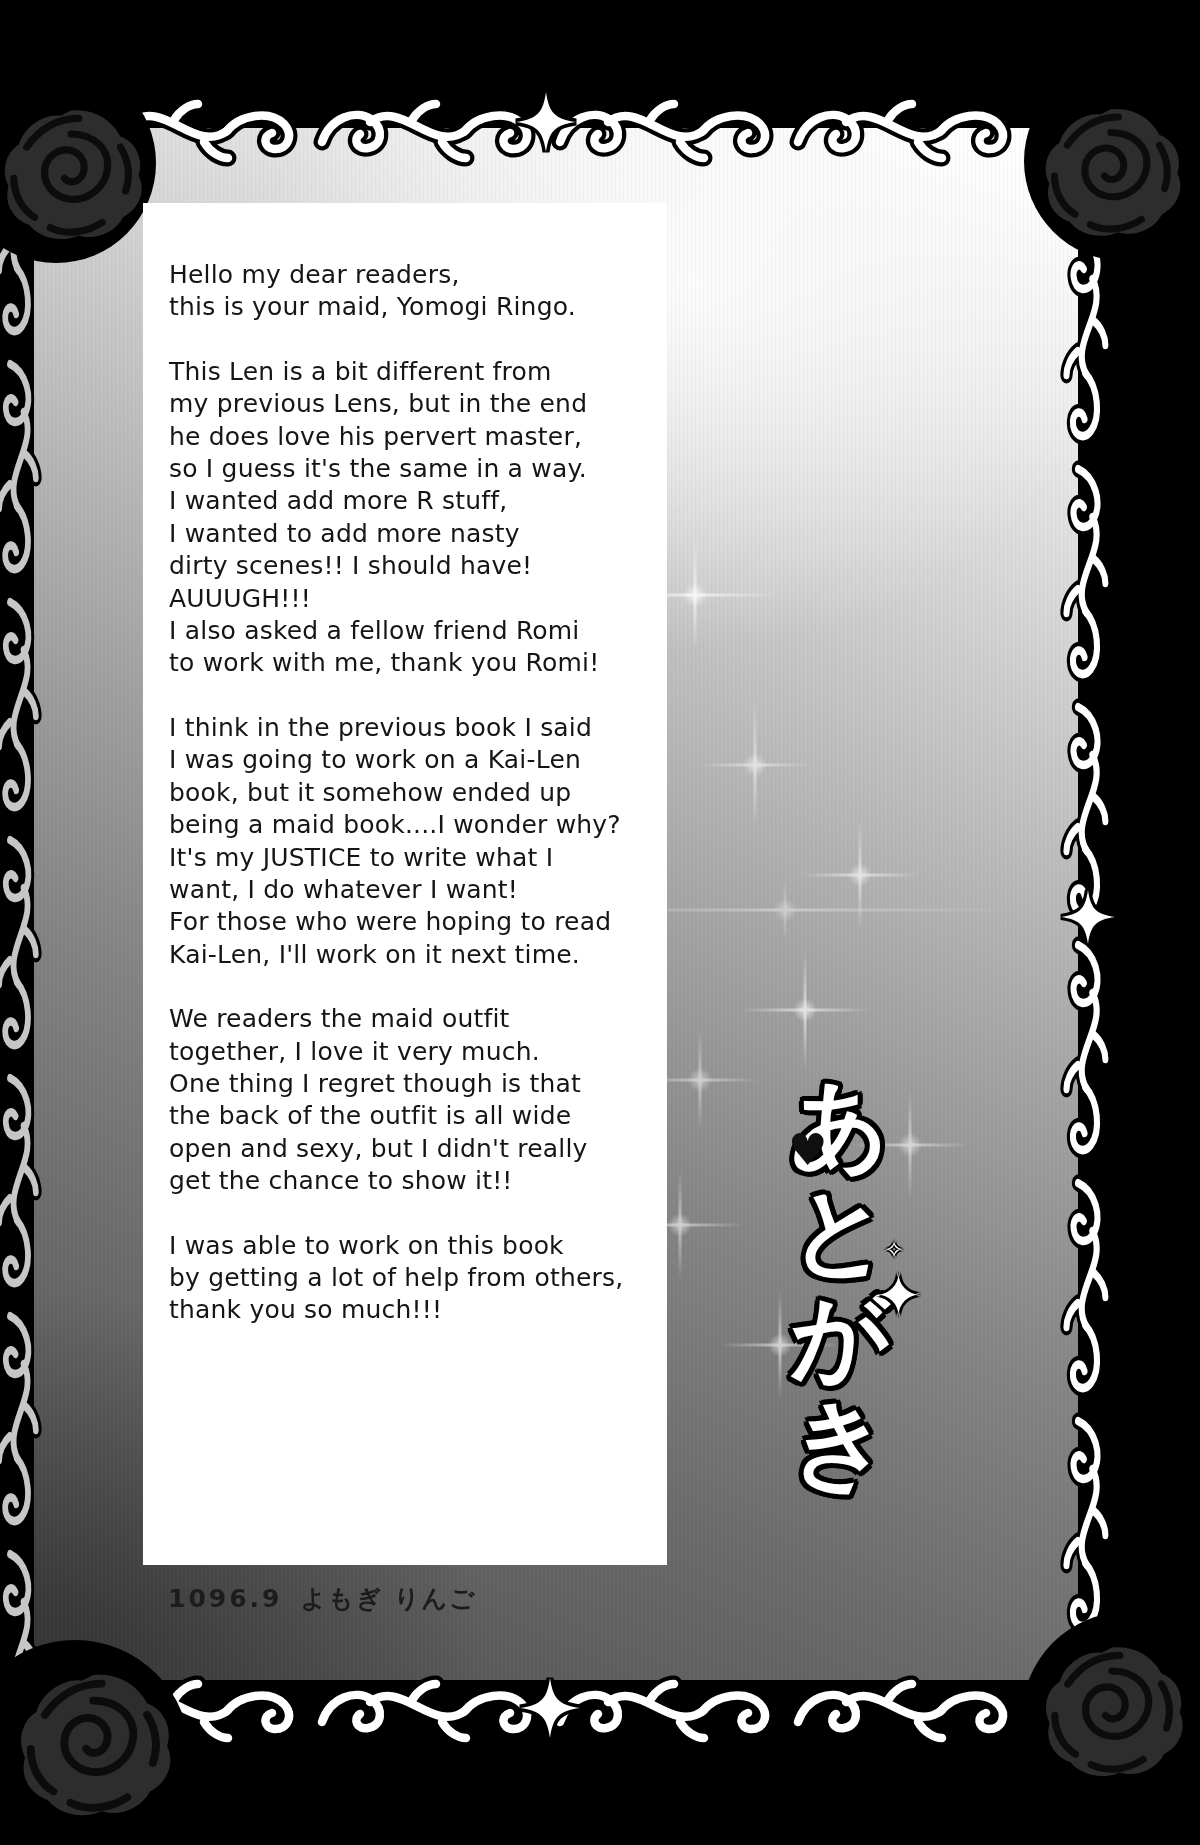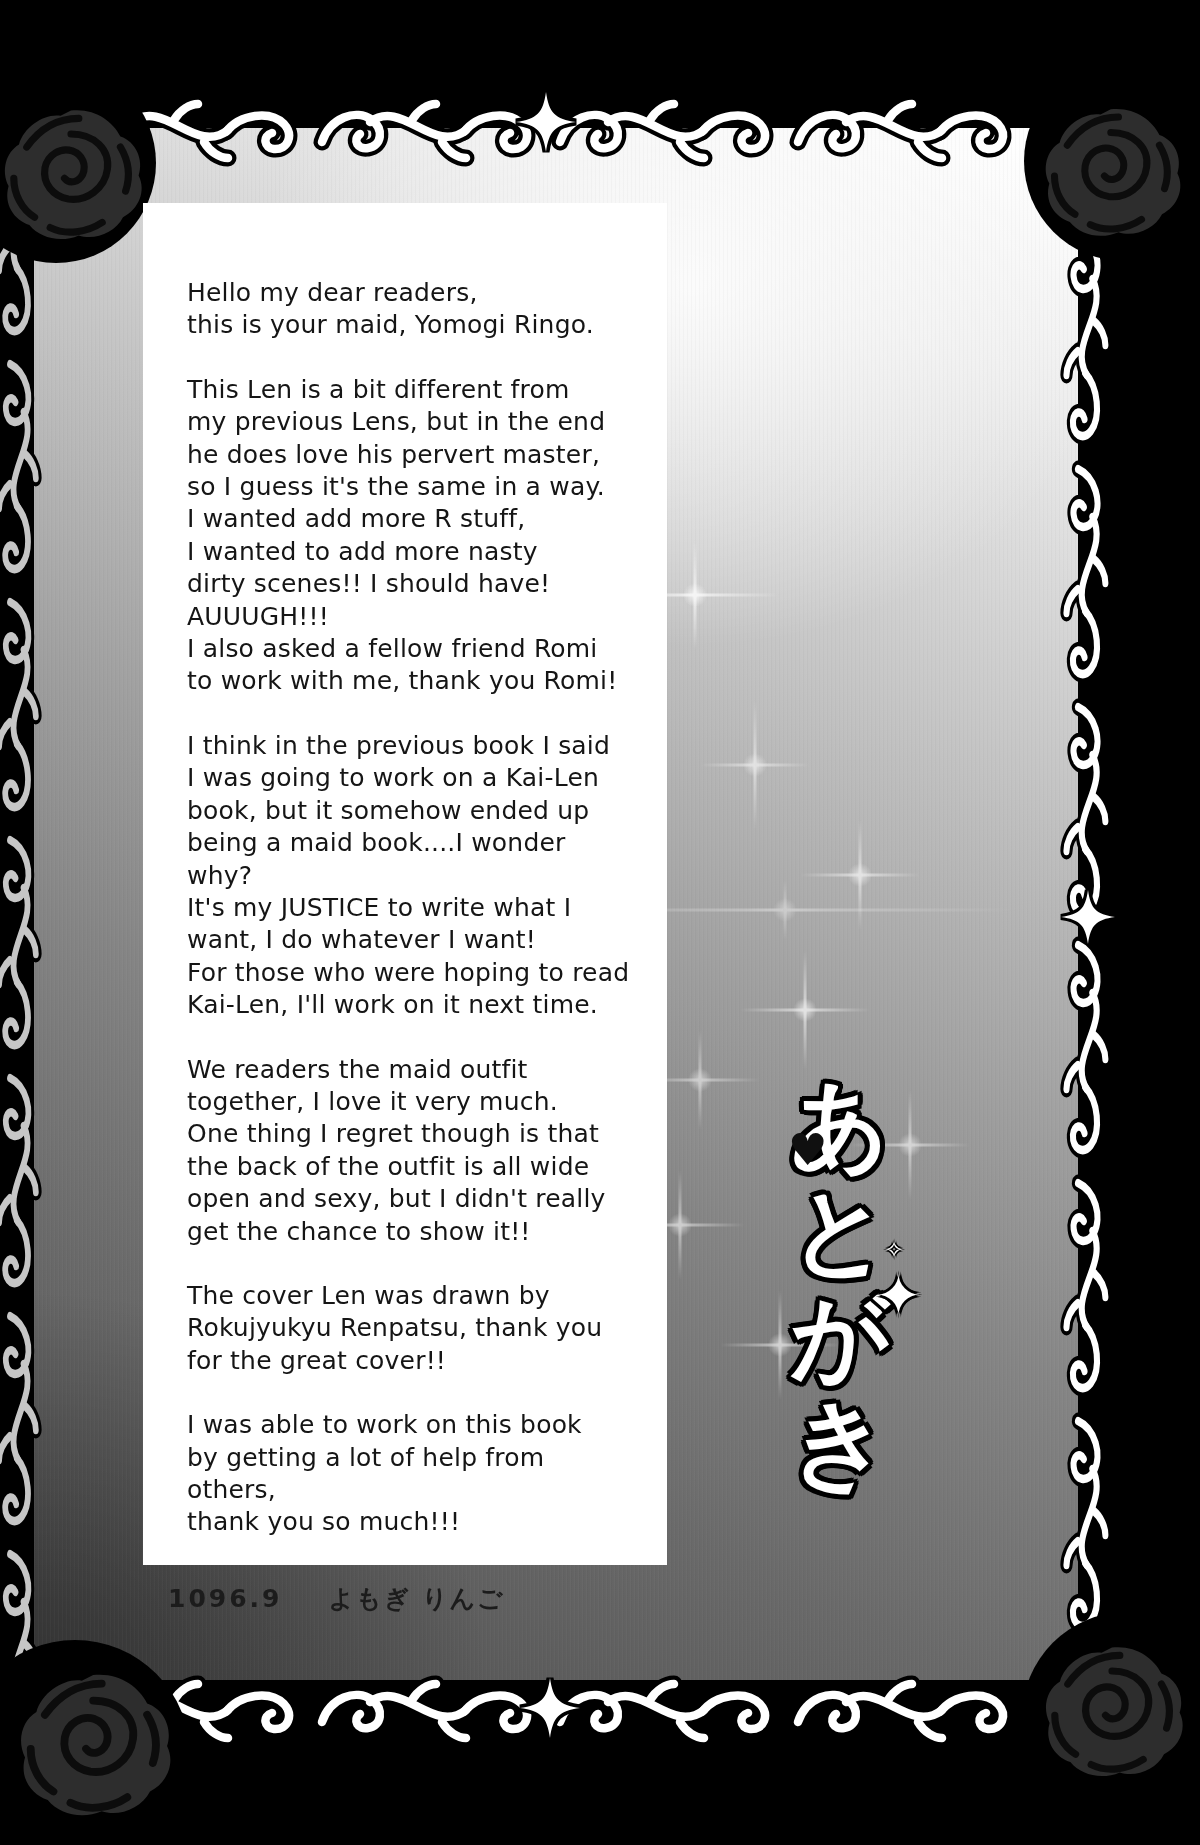--- a/index.html
+++ b/index.html
@@ -39,21 +39,21 @@
   .rose-line{fill:none;stroke:#0c0c0c;stroke-width:5.5;stroke-linecap:round;}
   .corner-shadow{fill:#000;}
   
   .letter-box{
     position:absolute;left:143px;top:203px;width:524px;height:1362px;
     background:#fff;
     box-sizing:border-box;
     padding:56px 14px 0 26px;
   }
   .letter-box p{
-    margin:18px;
+    margin:0;
     white-space:pre-line;
     font-size:25px;
     line-height:32.4px;
     letter-spacing:.2px;
     color:#151515;
   }
   .letter-box p + p{margin-top:32px;}
   
   .vertical-title{
     position:absolute;left:772px;top:1072px;width:136px;height:436px;
@@ -76,21 +76,21 @@
   .title-sparkle-small{
     position:absolute;right:4px;top:166px;font-size:24px;line-height:24px;color:#fff;
     text-shadow:-2px 0 0 #000,2px 0 0 #000,0 -2px 0 #000,0 2px 0 #000;
   }
   
   .credit-line{
     position:absolute;left:168px;top:1582px;
     font-size:25px;font-weight:bold;color:#1c1c1c;
     letter-spacing:3px;
   }
-  .credit-line .name{margin-left:46px;letter-spacing:2px;}
+  .credit-line .name{margin-left:18px;letter-spacing:2px;}
 </style>
 </head>
 <body>
 
 <svg width="0" height="0" style="position:absolute" aria-hidden="true">
   <defs>
     <g id="sm">
       <path d="M6,50 C14,26 40,16 56,28 C68,37 66,54 52,56 C42,58 36,48 44,42"></path>
       <path d="M54,30 C86,6 118,64 150,38"></path>
       <path d="M148,40 C162,22 192,18 206,32 C216,43 210,58 196,57 C186,56 184,44 194,41"></path>
@@ -301,23 +301,20 @@
 It's my JUSTICE to write what I
 want, I do whatever I want!
 For those who were hoping to read
 Kai-Len, I'll work on it next time.</p>
   <p>We readers the maid outfit
 together, I love it very much.
 One thing I regret though is that
 the back of the outfit is all wide
 open and sexy, but I didn't really
 get the chance to show it!!</p>
-  <p>The cover Len was drawn by
-Rokujyukyu Renpatsu, thank you
-for the great cover!!</p>
   <p>I was able to work on this book
 by getting a lot of help from others,
 thank you so much!!!</p>
 </div>
 
 <div class="vertical-title">
   <div class="vchar">あ</div>
   <div class="vchar">と</div>
   <div class="vchar">が</div>
   <div class="vchar">き</div>

